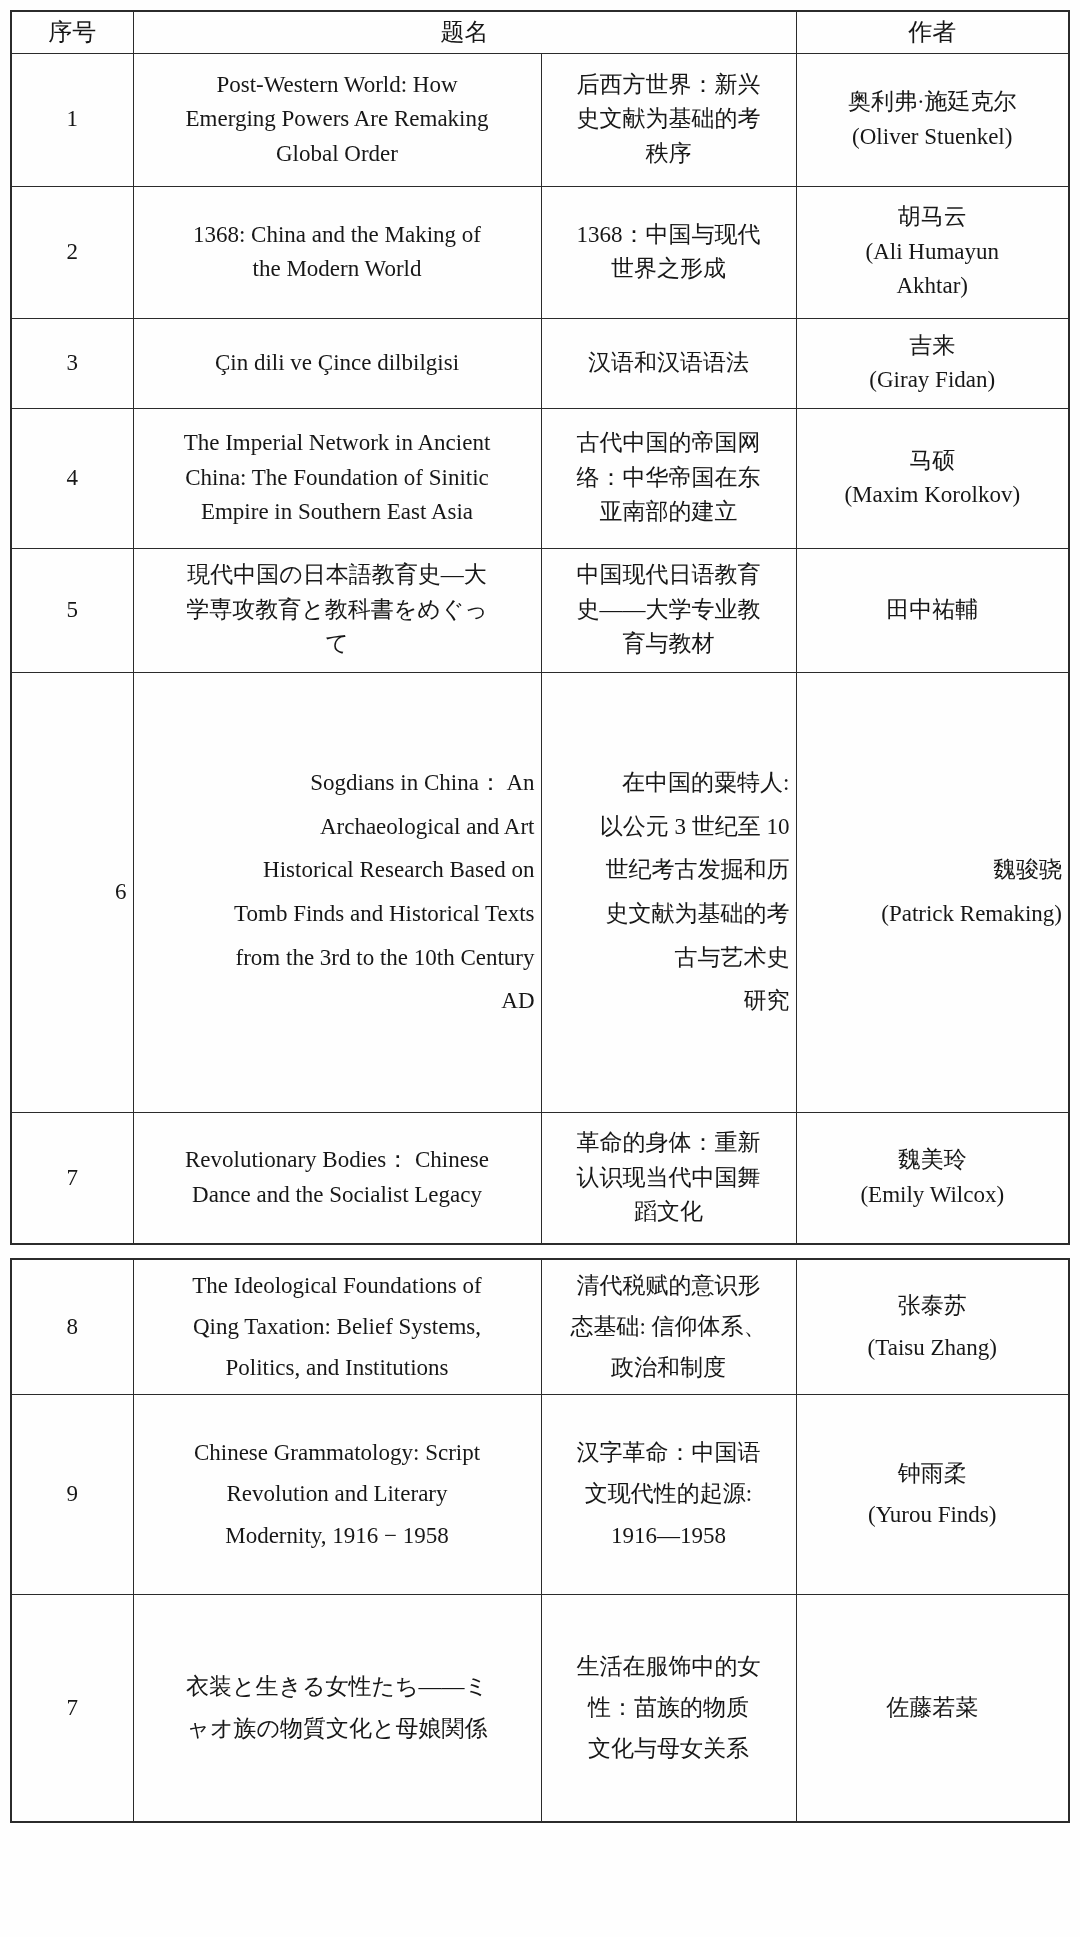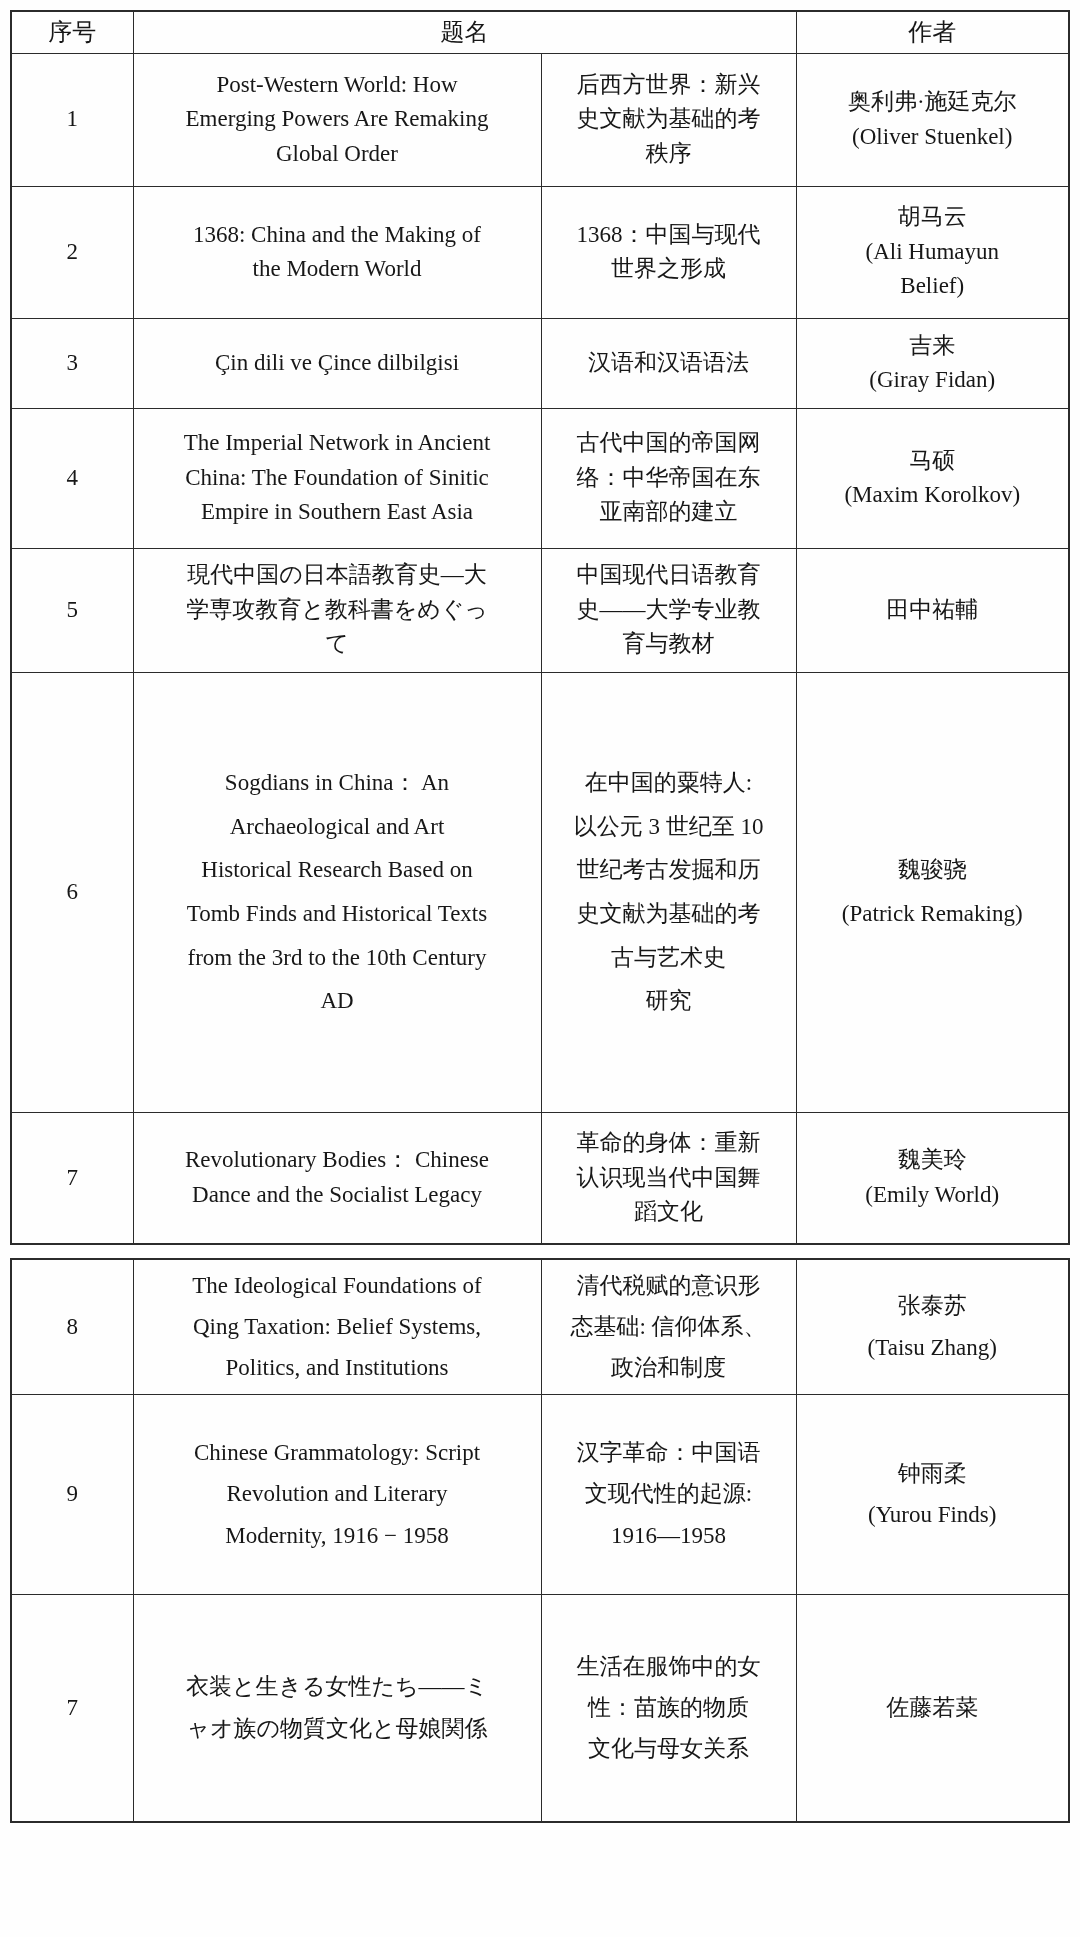--- a/index.html
+++ b/index.html
@@ -34,21 +34,21 @@
     box-sizing: border-box;
     overflow: hidden;
   }
   table.book-table th {
     font-size: 24px;
   }
   .col-no     { width: 122px; }
   .col-en     { width: 408px; }
   .col-cn     { width: 255px; }
   .col-author { width: 273px; }
-  tr.lh-tall td { line-height: 1.9; }
+  tr.lh-tall td { line-height: 1.9; text-align: right; }
   table.part-two td { line-height: 1.8; }
   .table-gap { height: 13px; }
 </style>
 </head>
 <body>
 
 <div class="page">
 
   <table class="book-table part-one">
     <colgroup>
@@ -75,21 +75,21 @@
 (Oliver Stuenkel)</td>
     </tr>
     <tr style="height:132px;">
       <td>2</td>
       <td>1368: China and the Making of
 the Modern World</td>
       <td>1368：中国与现代
 世界之形成</td>
       <td>胡马云
 (Ali Humayun
-Belief)</td>
+Akhtar)</td>
     </tr>
     <tr style="height:90px;">
       <td>3</td>
       <td>Çin dili ve Çince dilbilgisi</td>
       <td>汉语和汉语语法</td>
       <td>吉来
 (Giray Fidan)</td>
     </tr>
     <tr style="height:140px;">
       <td>4</td>
@@ -130,21 +130,21 @@
 (Patrick Remaking)</td>
     </tr>
     <tr style="height:132px;">
       <td>7</td>
       <td>Revolutionary Bodies： Chinese
 Dance and the Socialist Legacy</td>
       <td>革命的身体：重新
 认识现当代中国舞
 蹈文化</td>
       <td>魏美玲
-(Emily World)</td>
+(Emily Wilcox)</td>
     </tr>
   </tbody>
     </table>
 
   <div class="table-gap"></div>
 
   <table class="book-table part-two">
     <colgroup>
       <col class="col-no">
         <col class="col-en">

